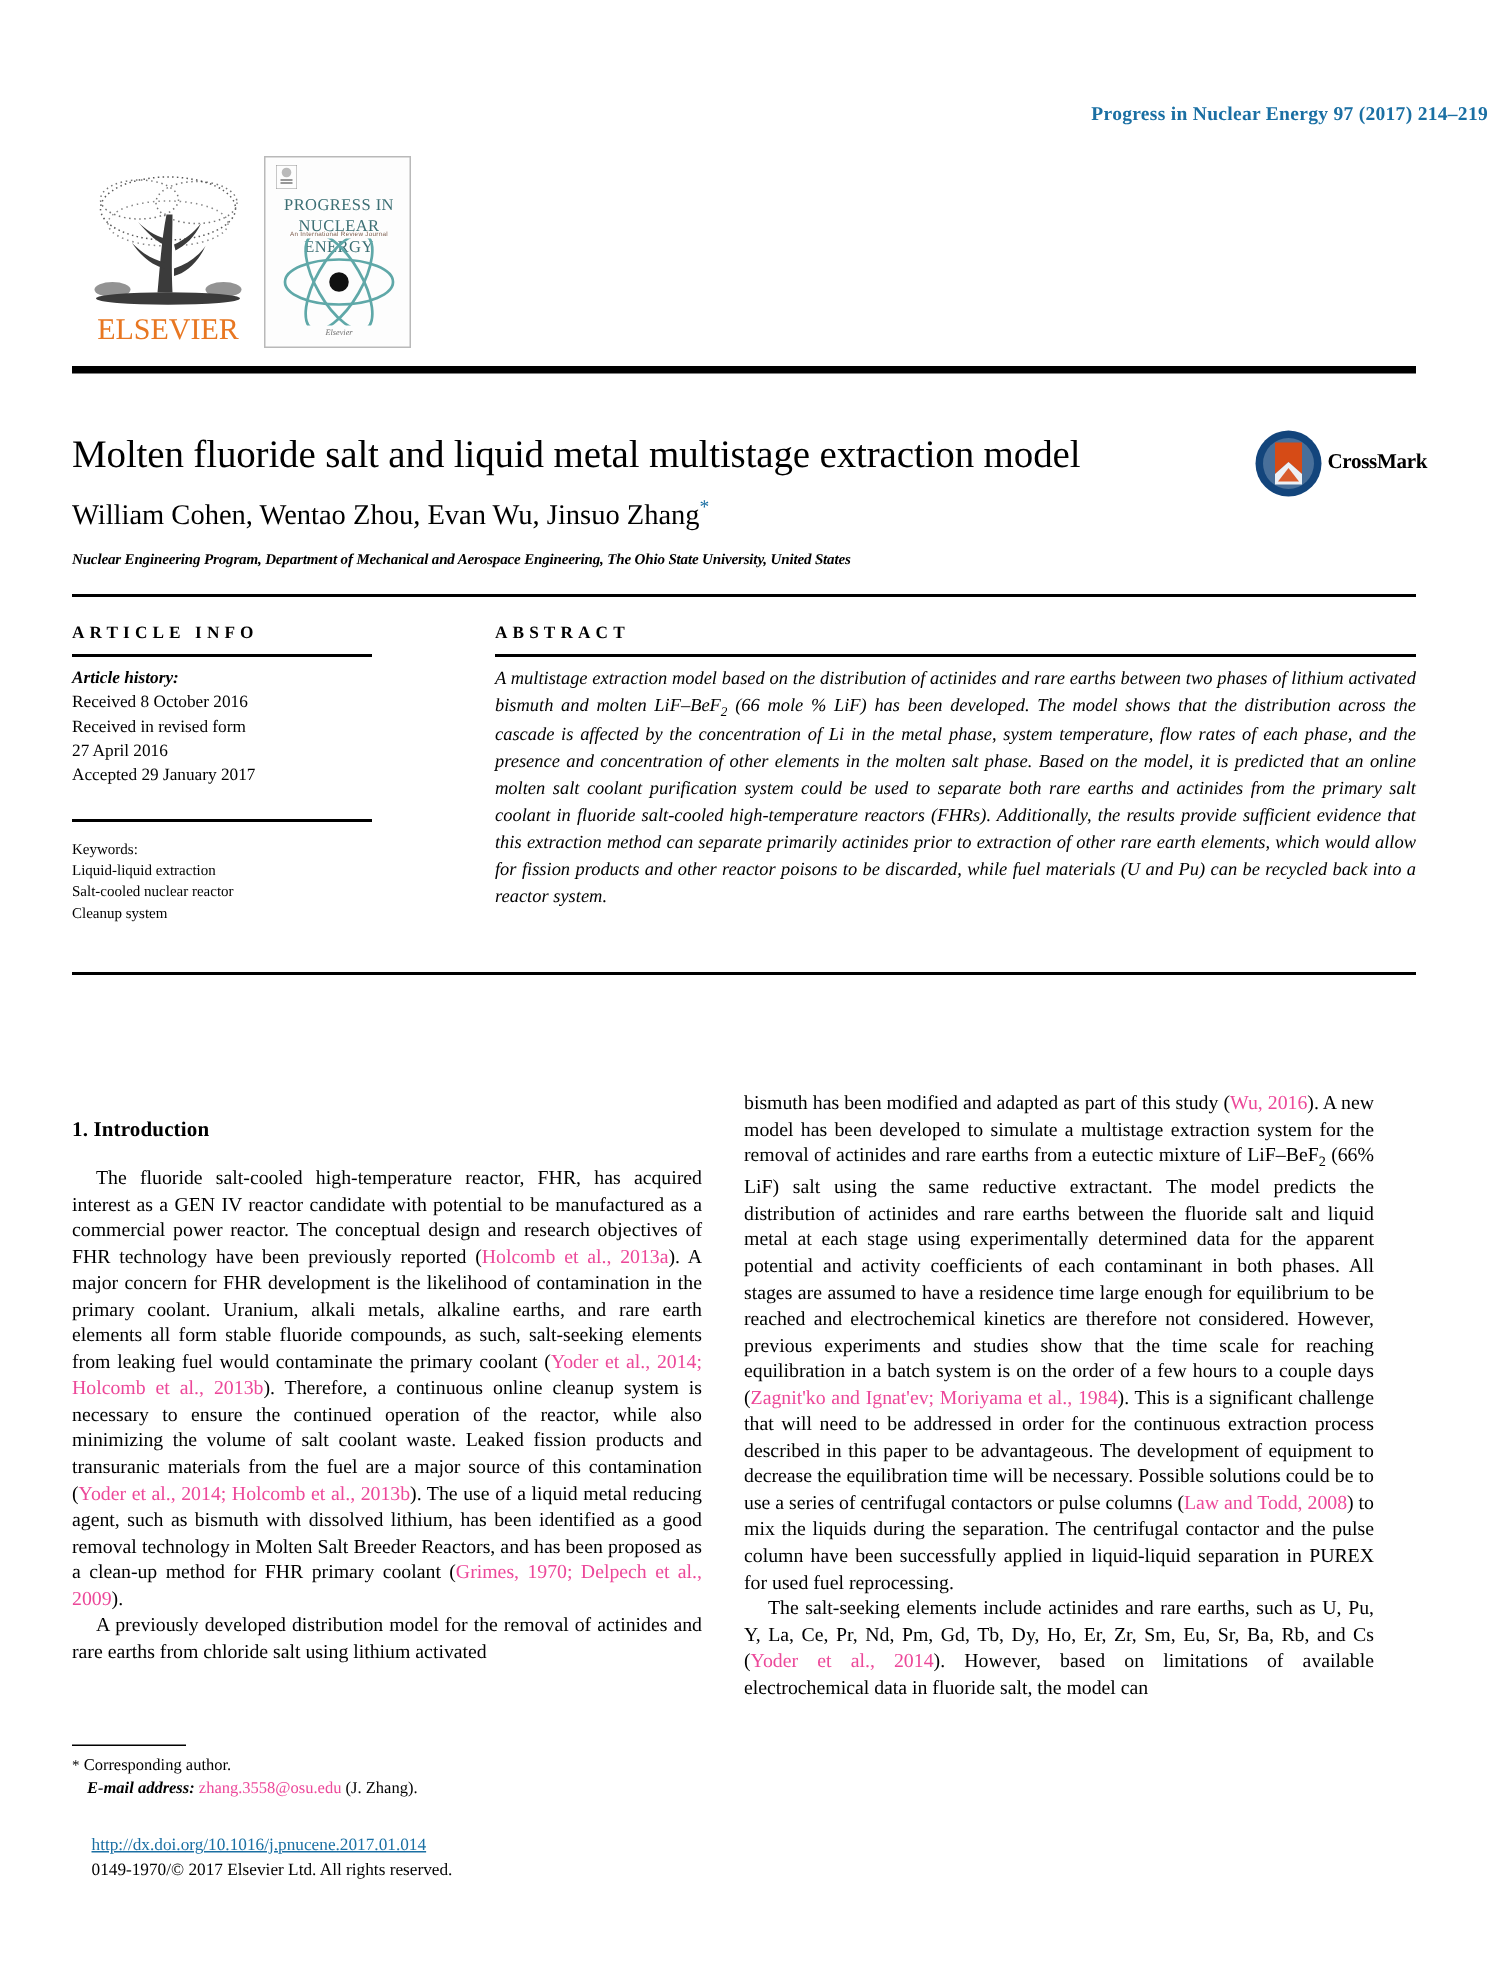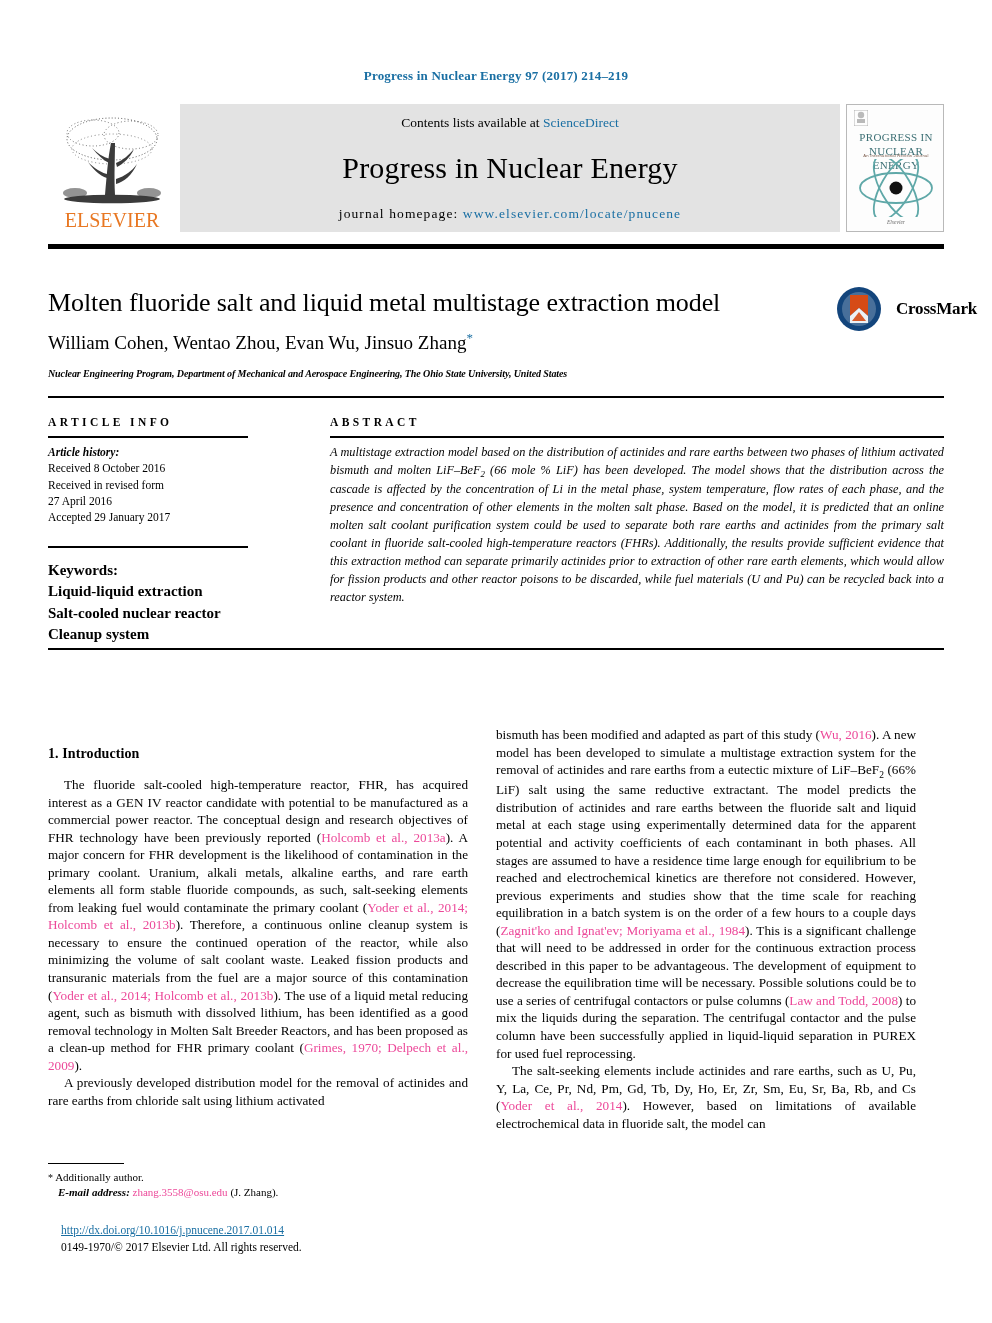--- a/index.html
+++ b/index.html
@@ -11,21 +11,21 @@
     font-family: "Liberation Serif", serif;
     color: #000000;
     position: relative;
     overflow: hidden;
   }
   .page { position: absolute; left: 0; top: 0; width: 992px; height: 1323px; }
 
   
   .runhead {
     position: absolute; left: 0; top: 68px; width: 992px;
-    text-align: center;
+    text-align: right;
     font-family: "Liberation Serif", serif;
     font-size: 13px; font-weight: bold;
     color: #1a6fa3;
     letter-spacing: .2px;
   }
 
   
   .masthead {
     position: absolute; left: 48px; top: 104px;
     width: 896px; height: 128px;
@@ -102,36 +102,36 @@
     position: absolute; left: 48px; top: 368px; width: 800px;
     font-size: 10px; font-style: italic; font-weight: bold; letter-spacing: -.1px;
   }
   .crossmark {
     position: absolute; left: 836px; top: 283px;
     width: 108px; height: 52px; display: flex; align-items: center;
   }
   .cm-badge { width: 46px; height: 46px; flex: none; }
   .cm-label {
     font-family: "Liberation Serif", serif;
-    font-size: 17px; font-weight: bold; margin-left: 14px; letter-spacing: -.2px;
+    font-size: 14px; font-weight: bold; margin-left: 3px; letter-spacing: -.2px;
   }
 
   
   .sec-head {
     position: absolute; font-size: 11.5px; font-weight: bold;
     letter-spacing: 3.4px; font-family: "Liberation Serif", serif;
   }
   .info-col {
     position: absolute; left: 48px; top: 444px; width: 200px;
     font-size: 11.5px; line-height: 1.42;
   }
   .info-col .lbl { font-style: italic; font-weight: bold; }
   .kw-col {
     position: absolute; left: 48px; top: 560px; width: 200px;
-    font-size: 15px; line-height: 1.42; font-weight: bold;
+    font-size: 10px; line-height: 1.42;
   }
   .abs-col {
     position: absolute; left: 330px; top: 444px; width: 614px;
     font-size: 12.3px; line-height: 1.46; text-align: justify; font-style: italic;
   }
   .abs-copy {
     position: absolute; left: 330px; top: 606px; width: 614px;
     font-size: 12.3px; text-align: right;
   }
 
@@ -196,29 +196,20 @@
             <path d="M63 66 C72 63 79 58 84 51 C79 62 71 69 63 71 Z"></path>
             <ellipse cx="59" cy="86" rx="48" ry="4.2"></ellipse>
             <ellipse cx="22" cy="80" rx="12" ry="5" opacity=".55"></ellipse>
             <ellipse cx="96" cy="80" rx="12" ry="5" opacity=".55"></ellipse>
           </g>
         </svg>
       </div>
       <div class="elsevier-word">ELSEVIER</div>
     </div>
 
-    <div class="banner">
-      <div class="banner-top">
-        <span>Contents lists available at </span><span class="sciencedirect">ScienceDirect</span>
-      </div>
-      <div class="banner-title">Progress in Nuclear Energy</div>
-      <div class="banner-bottom">
-        <span>journal homepage: </span><span class="url">www.elsevier.com/locate/pnucene</span>
-      </div>
-    </div>
 
     <div class="cover">
       <svg class="cover-el" viewBox="0 0 14 16">
         <rect x="0" y="0" width="14" height="16" fill="none" stroke="#888" stroke-width=".6"></rect>
         <g fill="#777">
           <circle cx="7" cy="5" r="3.2" opacity=".5"></circle>
           <rect x="3" y="9.5" width="8" height="1"></rect>
           <rect x="3" y="11.5" width="8" height="1"></rect>
         </g>
       </svg>
@@ -295,21 +286,21 @@
     <p class="para">A previously developed distribution model for the removal of actinides and rare earths from chloride salt using lithium activated</p>
   </div>
 
   <div class="col-right">
     <p class="para" style="text-indent:0;"><span>bismuth has been modified and adapted as part of this study (</span><span class="cite">Wu, 2016</span><span>). A new model has been developed to simulate a multistage extraction system for the removal of actinides and rare earths from a eutectic mixture of LiF–BeF</span><sub>2</sub><span> (66% LiF) salt using the same reductive extractant. The model predicts the distribution of actinides and rare earths between the fluoride salt and liquid metal at each stage using experimentally determined data for the apparent potential and activity coefficients of each contaminant in both phases. All stages are assumed to have a residence time large enough for equilibrium to be reached and electrochemical kinetics are therefore not considered. However, previous experiments and studies show that the time scale for reaching equilibration in a batch system is on the order of a few hours to a couple days (</span><span class="cite">Zagnit'ko and Ignat'ev; Moriyama et al., 1984</span><span>). This is a significant challenge that will need to be addressed in order for the continuous extraction process described in this paper to be advantageous. The development of equipment to decrease the equilibration time will be necessary. Possible solutions could be to use a series of centrifugal contactors or pulse columns (</span><span class="cite">Law and Todd, 2008</span><span>) to mix the liquids during the separation. The centrifugal contactor and the pulse column have been successfully applied in liquid-liquid separation in PUREX for used fuel reprocessing.</span></p>
     <p class="para"><span>The salt-seeking elements include actinides and rare earths, such as U, Pu, Y, La, Ce, Pr, Nd, Pm, Gd, Tb, Dy, Ho, Er, Zr, Sm, Eu, Sr, Ba, Rb, and Cs (</span><span class="cite">Yoder et al., 2014</span><span>). However, based on limitations of available electrochemical data in fluoride salt, the model can</span></p>
   </div>
 
   <div class="fn-rule"></div>
   <div class="footnote">
-    <div><span class="star">*</span> <span>Additionally author.</span></div>
+    <div><span class="star">*</span> <span>Corresponding author.</span></div>
     <div style="padding-left:10px;"><span class="lbl">E-mail address:</span> <a class="cite" href="#">zhang.3558@osu.edu</a><span> (J. Zhang).</span></div>
   </div>
 
   <div class="doi">
     <div><a class="link" href="#">http://dx.doi.org/10.1016/j.pnucene.2017.01.014</a></div>
     <div>0149-1970/© 2017 Elsevier Ltd. All rights reserved.</div>
   </div>
 
 </div>
 

